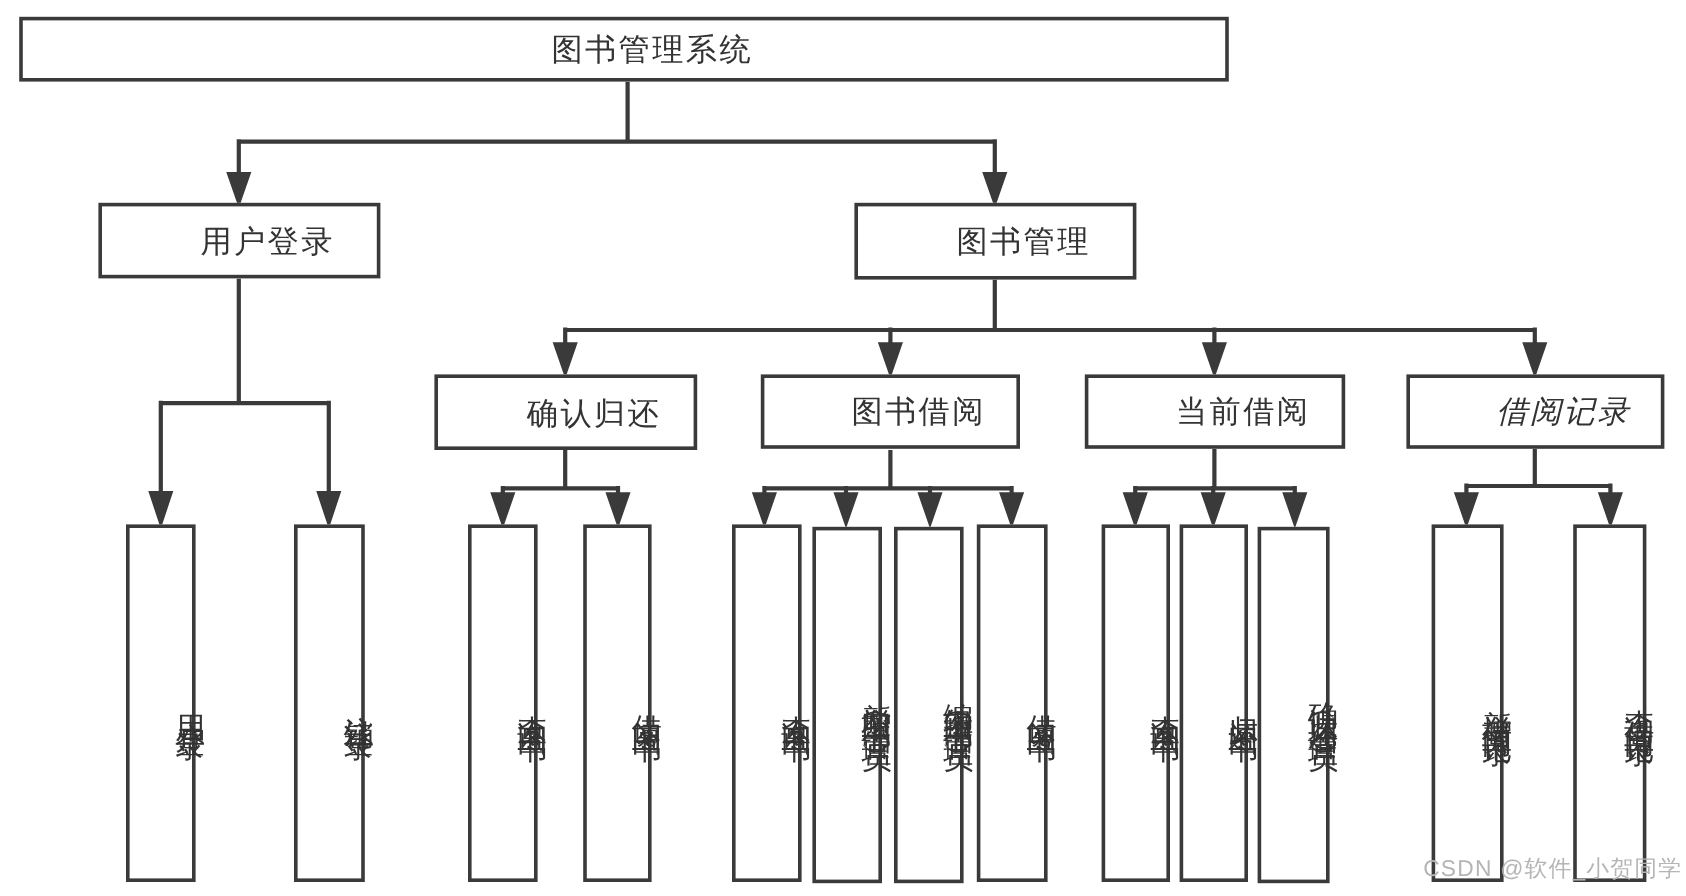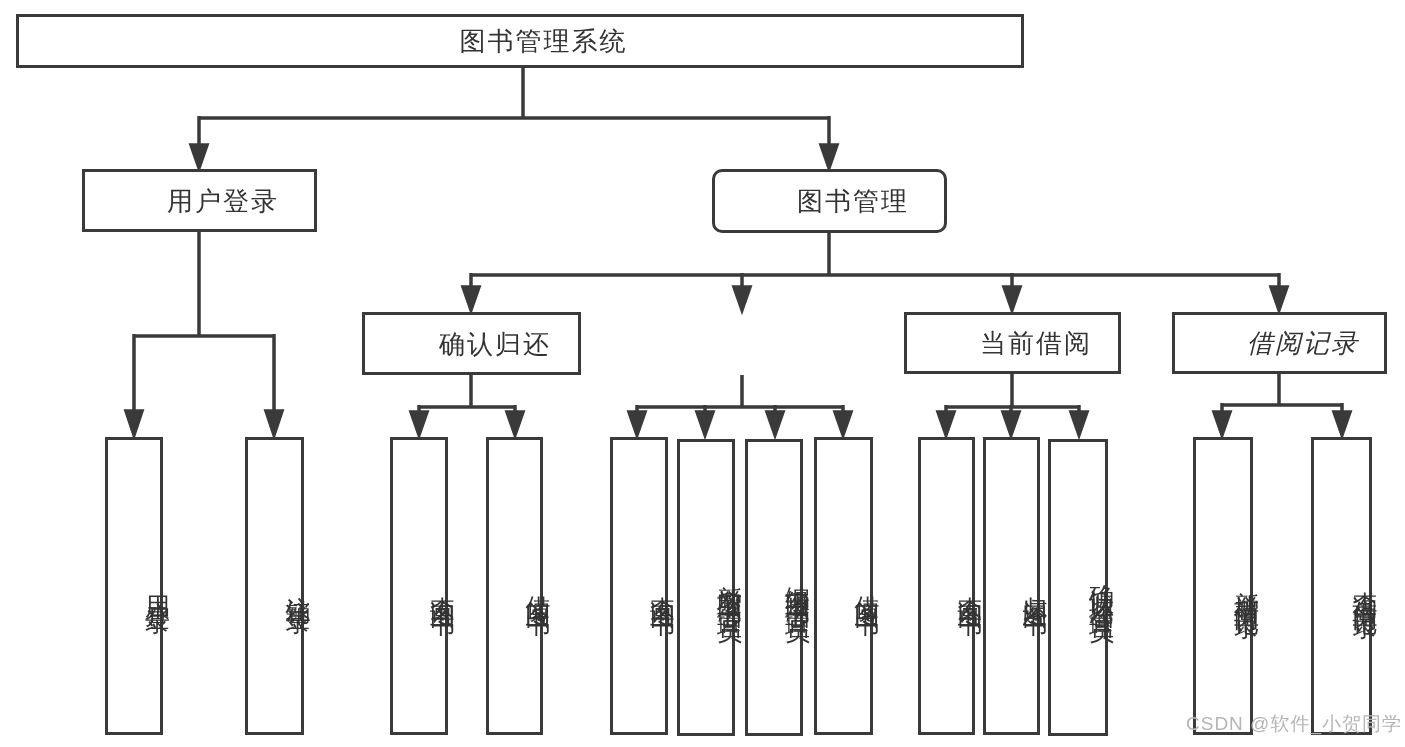--- a/index.html
+++ b/index.html
@@ -107,26 +107,29 @@
     </g>
   </svg>
 
   <div class="node" style="left:16px; top:14px; width:1008px; height:54px;">
     <span class="lbl">图书管理系统</span>
   </div>
 
   <div class="node" style="left:82px; top:169px; width:235px; height:63px;">
     <span class="lbl">用户登录</span>
   </div>
-  <div class="node" style="left:712px; top:169px; width:235px; height:64px;border-radius:10px;">
+  <div class="node" style="left:712px; top:169px; width:235px; height:64px;">
     <span class="lbl">图书管理</span>
   </div>
 
   <div class="node" style="left:362px; top:312px; width:219px; height:63px;">
     <span class="lbl">确认归还</span>
+  </div>
+  <div class="node" style="left:634px; top:312px; width:216px; height:62px;">
+    <span class="lbl">图书借阅</span>
   </div>
   <div class="node" style="left:904px; top:312px; width:217px; height:62px;">
     <span class="lbl">当前借阅</span>
   </div>
   <div class="node" style="left:1172px; top:312px; width:215px; height:62px;font-style:italic;">
     <span class="lbl">借阅记录</span>
   </div>
 
   <div class="node v" style="left:105px; top:437px; width:58px; height:298px;">
     <span class="lbl">用户登录</span>

